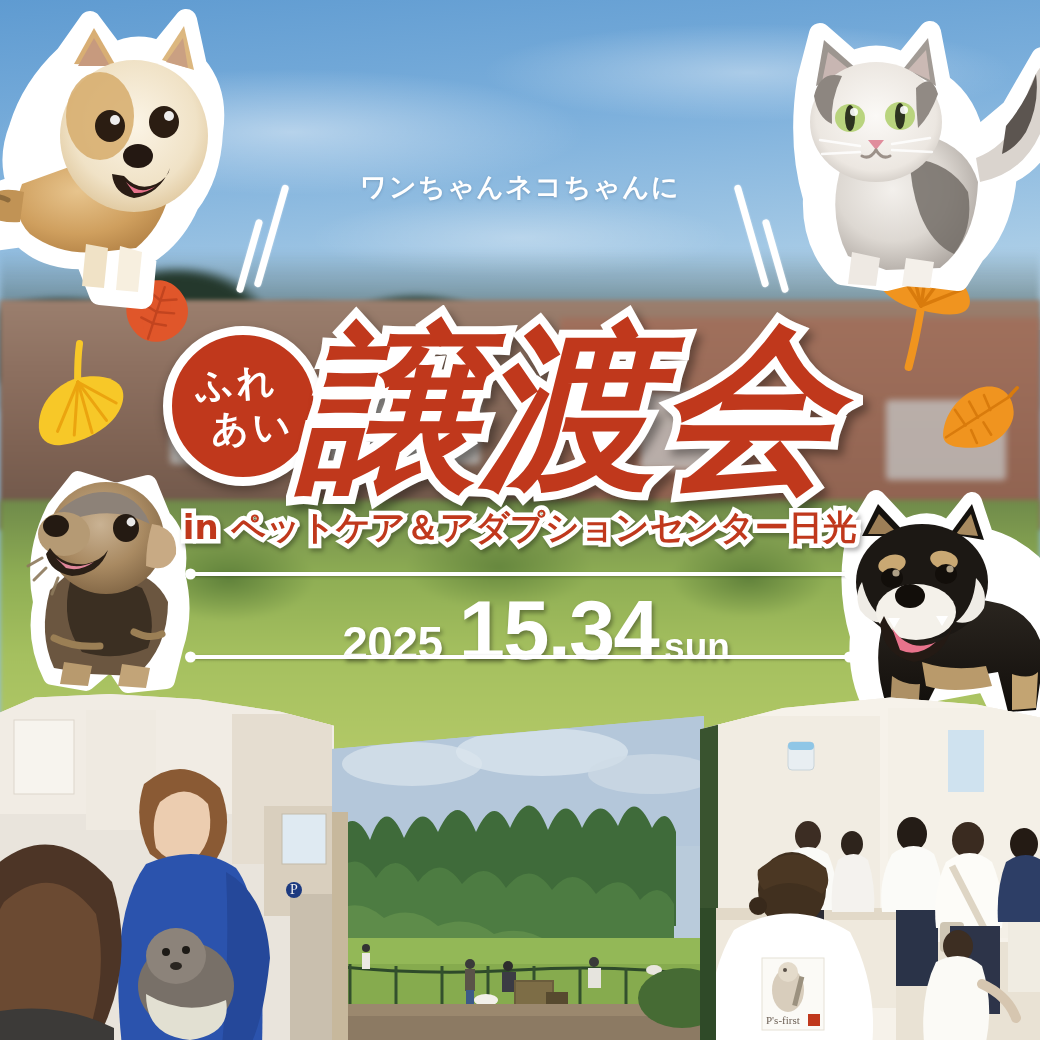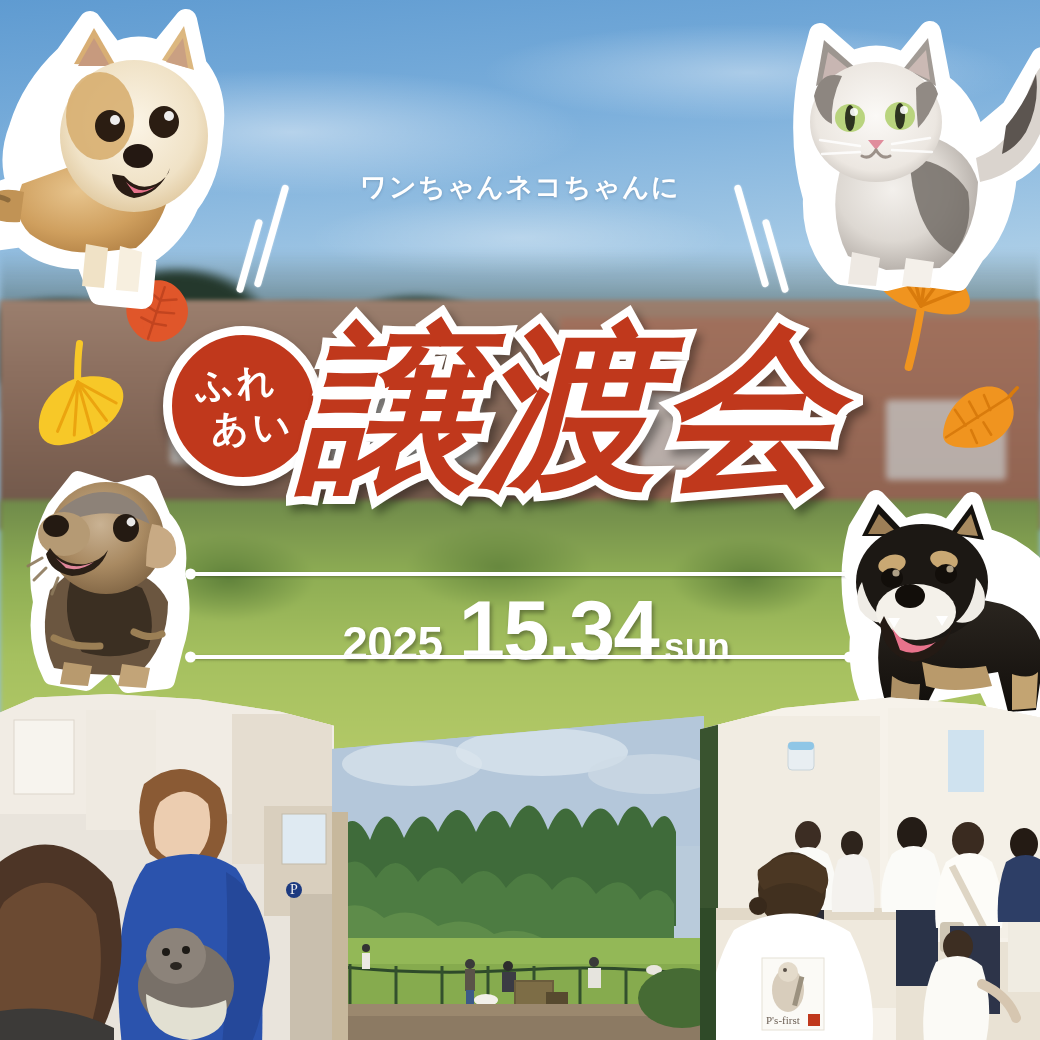--- a/index.html
+++ b/index.html
@@ -478,20 +478,21 @@
   <div class="titlewrap">
     <div class="badge">
       <span class="b1">ふれ</span>
       <span class="b2">あい</span>
     </div>
     <div class="bigtitle">
       <span class="t-inner">譲渡会</span>
     </div>
   </div>
 
+  <div class="venue">in ペットケア＆アダプションセンター日光</div>
 
   <div class="rule" style="left:190px;top:572px;width:660px;"></div>
 
   <div class="dateline">
     <span class="d-year">2025</span>
     <span class="d-date">15.34</span>
     <span class="d-dow">sun</span>
   </div>
 
   <div class="rule" style="left:190px;top:655px;width:660px;"></div>

